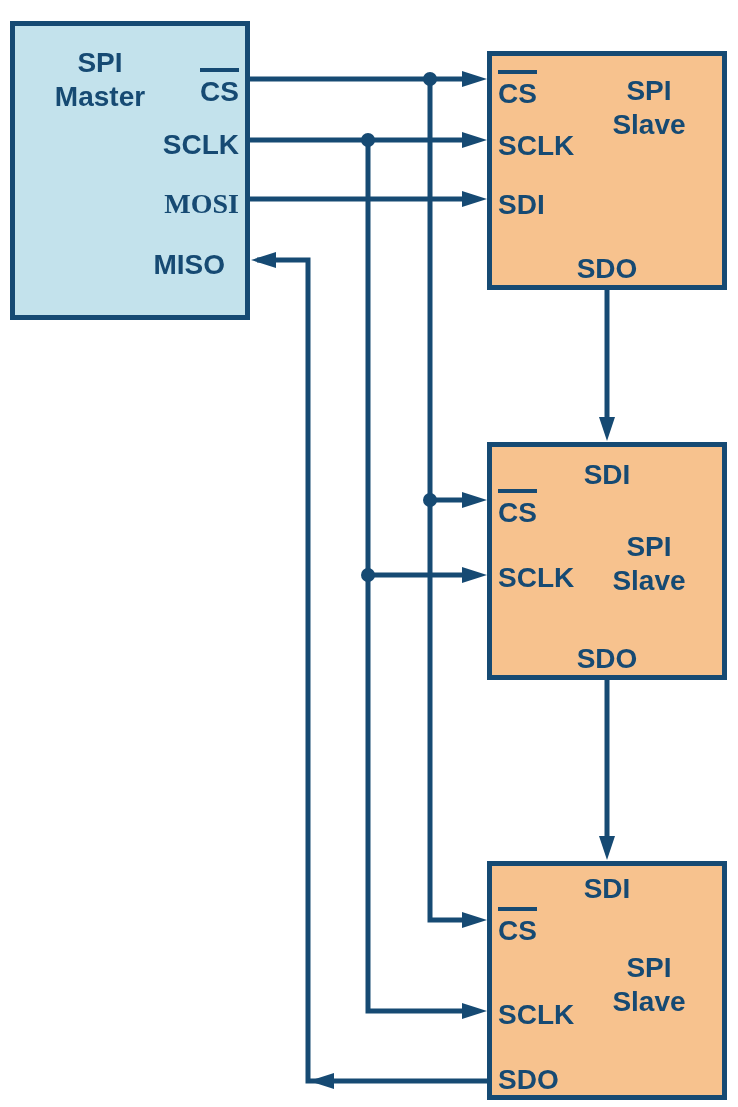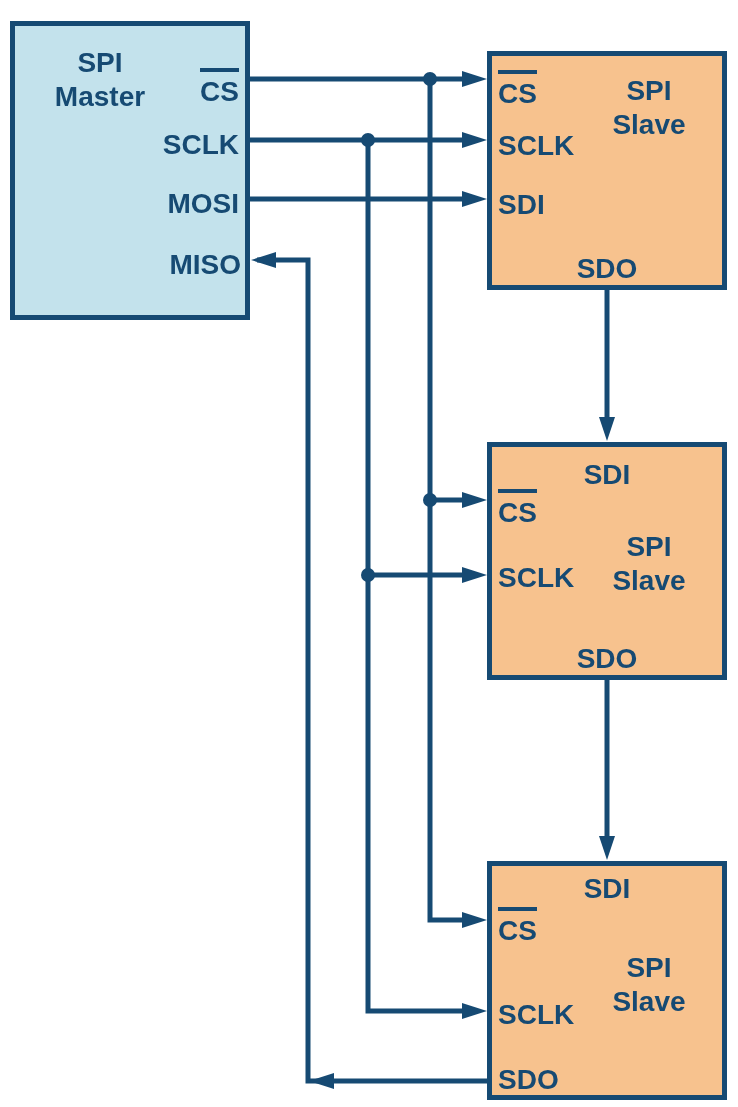--- a/index.html
+++ b/index.html
@@ -49,22 +49,22 @@
   }
   .ovl{
     display:inline-block;
     border-top:4px solid currentColor;
     padding-top:8px;
     line-height:24px;
   }
   
   .m-cs{right:6px;top:42px;}
   .m-sclk{right:6px;top:105px;}
-  .m-mosi{right:6px;top:164px;}
-  .m-miso{right:4px;top:225px;}
+  .m-mosi{right:6px;top:164px;font-family:Liberation Serif, serif;}
+  .m-miso{right:20px;top:225px;}
   
   .pin-left{left:6px;}
   .s1 .p-cs{top:14px;}
   .s1 .p-sclk{top:76px;}
   .s1 .p-sdi{top:135px;}
   .s1 .p-sdo{left:0;right:0;top:199px;text-align:center;}
   .s2 .p-sdi{left:0;right:0;top:14px;text-align:center;}
   .s2 .p-cs{top:42px;}
   .s2 .p-sclk{top:117px;}
   .s2 .p-sdo{left:0;right:0;top:198px;text-align:center;}

